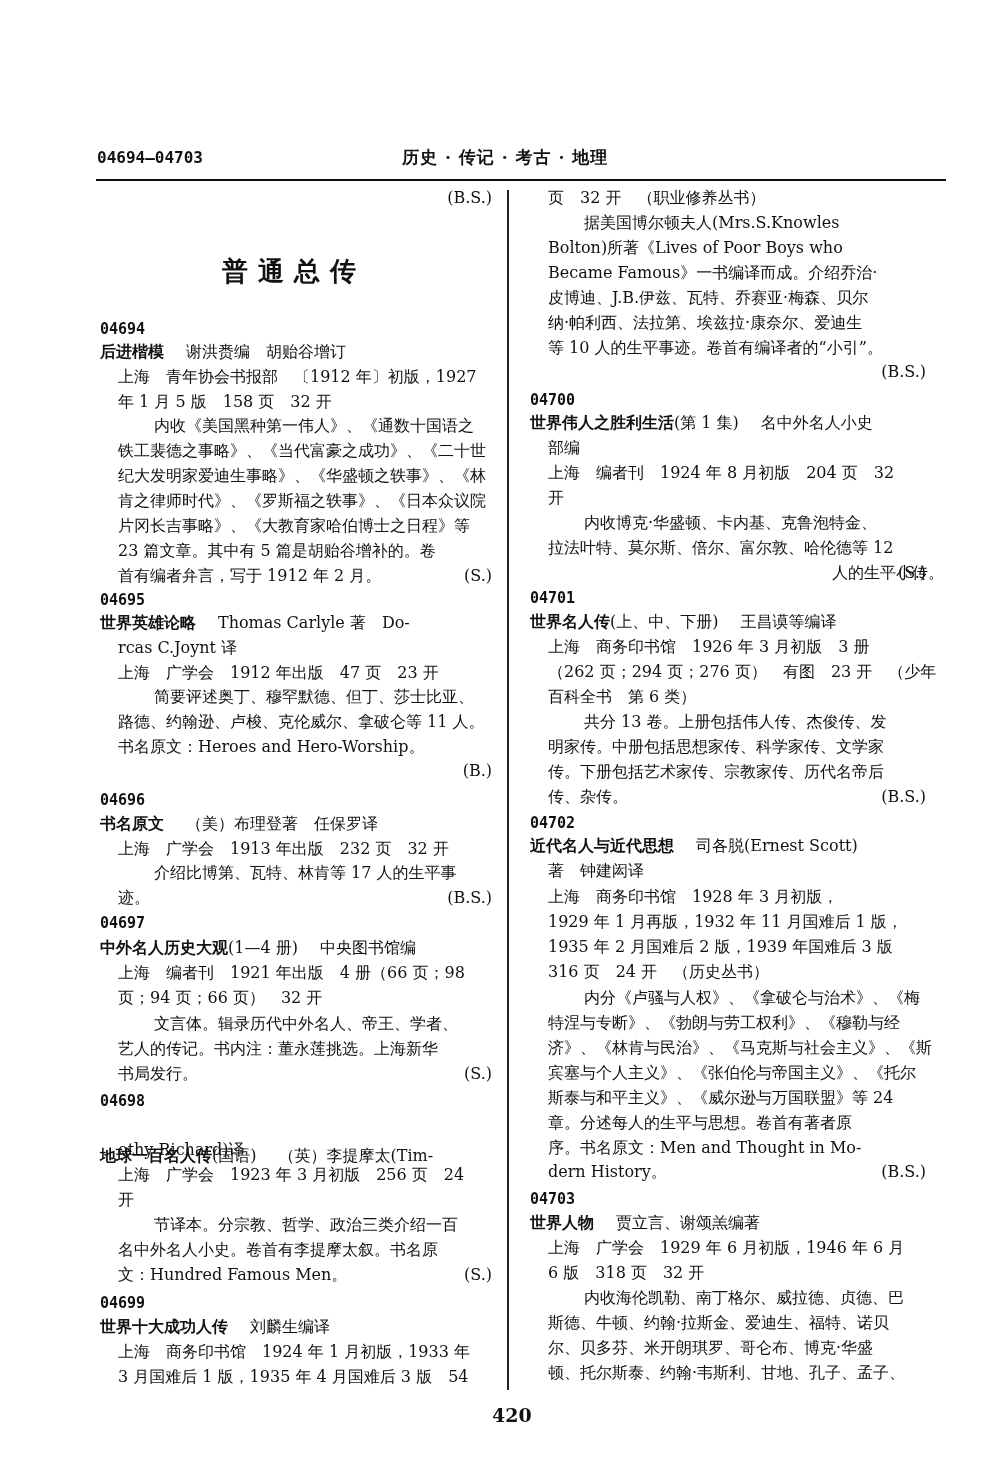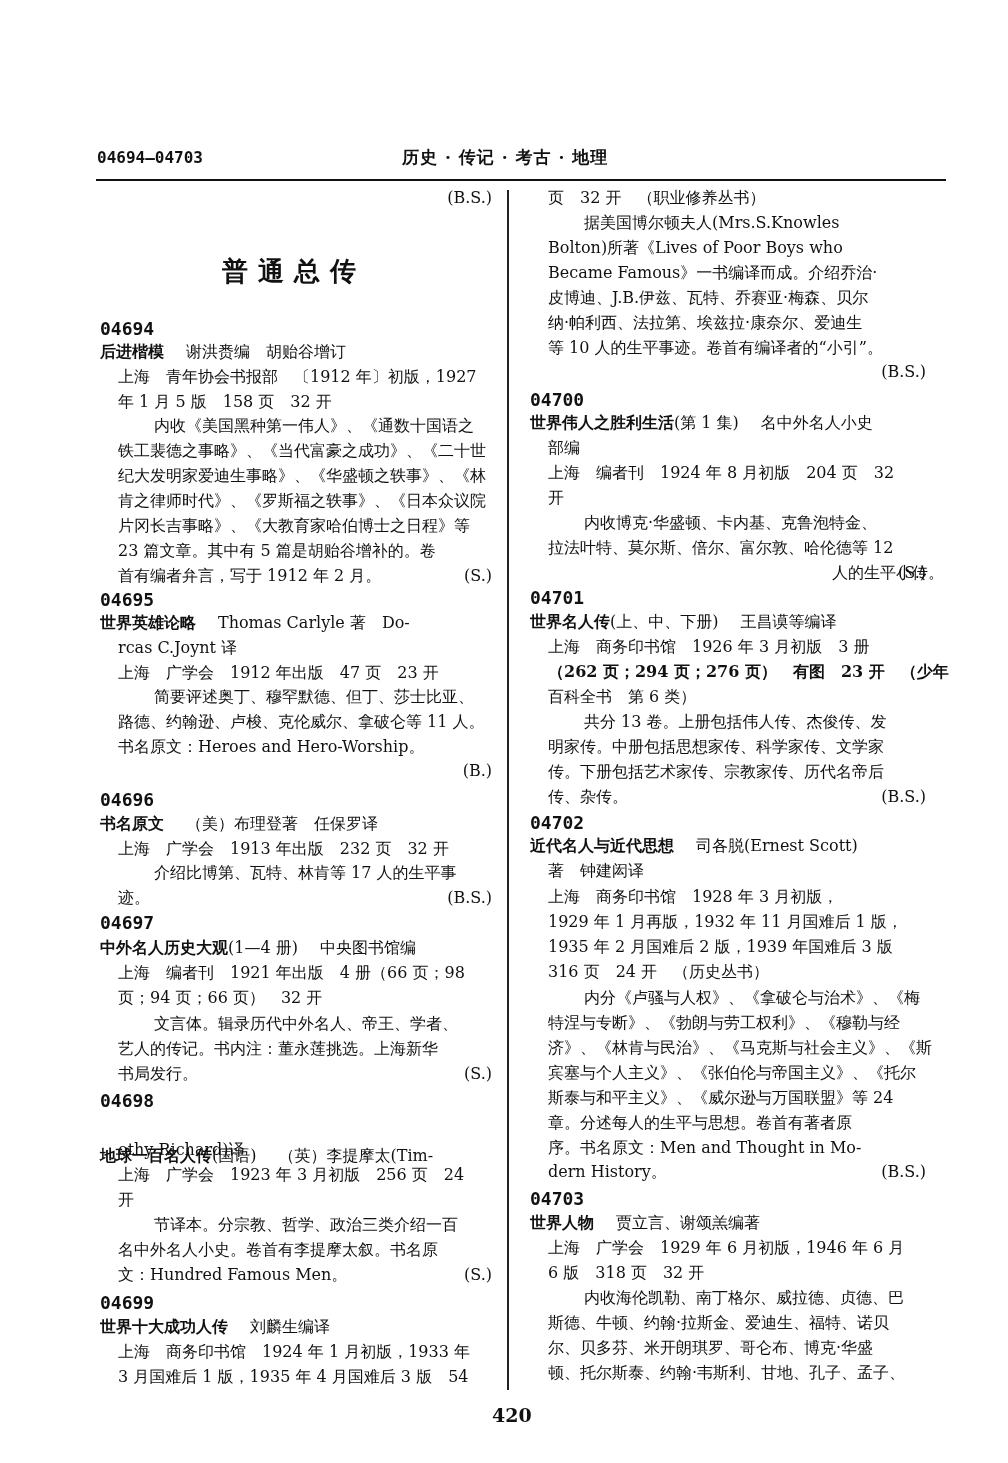--- a/index.html
+++ b/index.html
@@ -8,21 +8,21 @@
   .page { position: absolute; left: 0; top: 0; width: 1008px; height: 1173px; }
   .hdr-range { position: absolute; left: 97px; top: 148px; font-family: "DejaVu Sans Mono", "Liberation Mono", monospace; font-weight: bold; font-size: 16px; letter-spacing: 0px; }
   .hdr-title { position: absolute; left: 402px; top: 146px; font-weight: bold; font-size: 17px; letter-spacing: 1px; }
   .hdr-rule { position: absolute; left: 96px; top: 179px; width: 850px; height: 2px; background: #111; }
   .col-divider { position: absolute; left: 507px; top: 190px; width: 2px; height: 1200px; background: #222; }
   .line { position: absolute; white-space: nowrap; font-size: 16px; line-height: 22px; }
   .col-l { left: 100px; width: 392px; }
   .col-r { left: 530px; width: 396px; }
   .ind1 { padding-left: 18px; }
   .ind2 { padding-left: 54px; }
-  .num { font-family: "DejaVu Sans Mono", "Liberation Mono", monospace; font-size: 18px; font-weight: bold; }
+  .num { font-family: "DejaVu Sans Mono", "Liberation Mono", monospace; font-size: 15px; font-weight: bold; }
   .title-b { font-weight: bold; }
   .right { text-align: right; }
   .section-title { position: absolute; left: 222px; top: 254px; font-size: 26px; font-weight: bold; letter-spacing: 10px; }
   .pageno { position: absolute; left: 492px; top: 1404px; font-weight: bold; font-size: 19px; }
   .gap { display: inline-block; width: 22px; }
 </style>
 </head>
 <body>
 
 <div class="page">
@@ -123,21 +123,21 @@
     <div class="line col-r ind2" style="top:512px;">内收博克·华盛顿、卡内基、克鲁泡特金、</div>
     <div class="line col-r ind1" style="top:537px;">拉法叶特、莫尔斯、倍尔、富尔敦、哈伦德等 12</div>
     <div class="line col-r ind1" style="top:562px;text-align:right;">人的生平小传。</div>
     <div class="line col-r right" style="top:562px;">(S.)</div>
 
     <div class="line col-r num" style="top:587px;">04701</div>
     <div class="line col-r" style="top:611px;">
       <span class="title-b">世界名人传</span><span>(上、中、下册)</span><span class="gap"></span><span>王昌谟等编译</span>
     </div>
     <div class="line col-r ind1" style="top:636px;">上海　商务印书馆　1926 年 3 月初版　3 册</div>
-    <div class="line col-r ind1" style="top:661px;font-weight:bold;">（262 页；294 页；276 页）　有图　23 开　（少年</div>
+    <div class="line col-r ind1" style="top:661px;">（262 页；294 页；276 页）　有图　23 开　（少年</div>
     <div class="line col-r ind1" style="top:686px;">百科全书　第 6 类）</div>
     <div class="line col-r ind2" style="top:711px;">共分 13 卷。上册包括伟人传、杰俊传、发</div>
     <div class="line col-r ind1" style="top:736px;">明家传。中册包括思想家传、科学家传、文学家</div>
     <div class="line col-r ind1" style="top:761px;">传。下册包括艺术家传、宗教家传、历代名帝后</div>
     <div class="line col-r ind1" style="top:786px;">传、杂传。</div>
     <div class="line col-r right" style="top:786px;">(B.S.)</div>
 
     <div class="line col-r num" style="top:812px;">04702</div>
     <div class="line col-r" style="top:835px;">
       <span class="title-b">近代名人与近代思想</span><span class="gap"></span><span>司各脱(Ernest Scott)</span>

